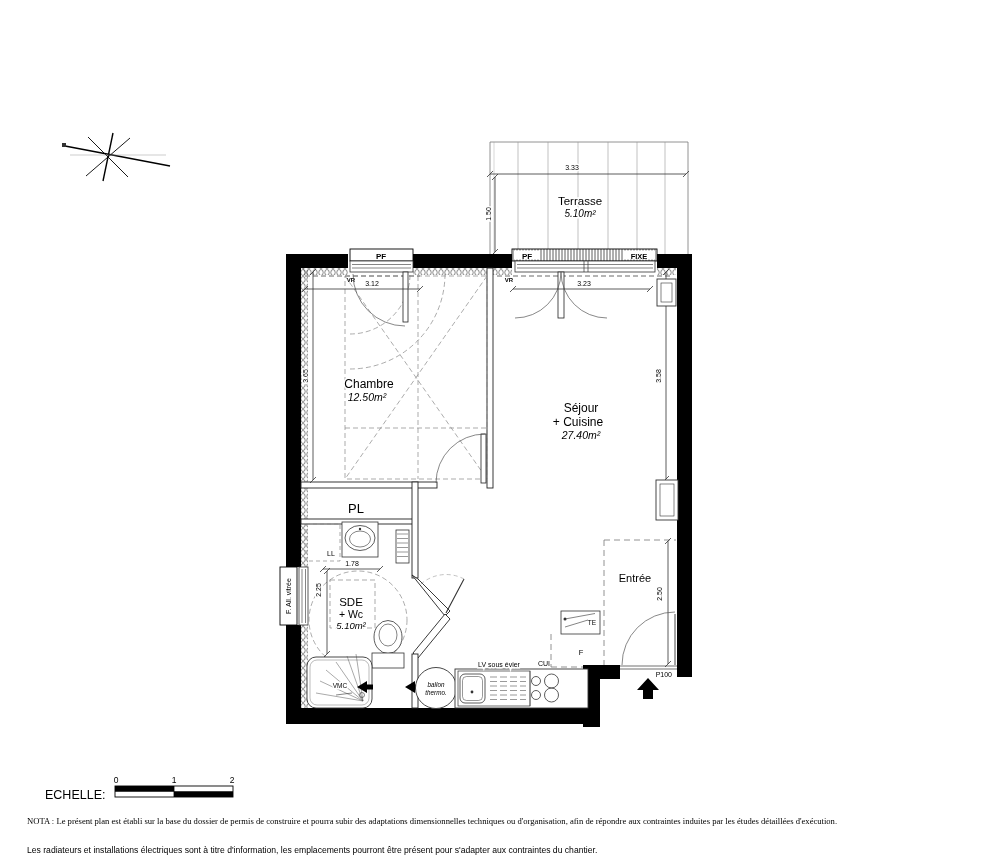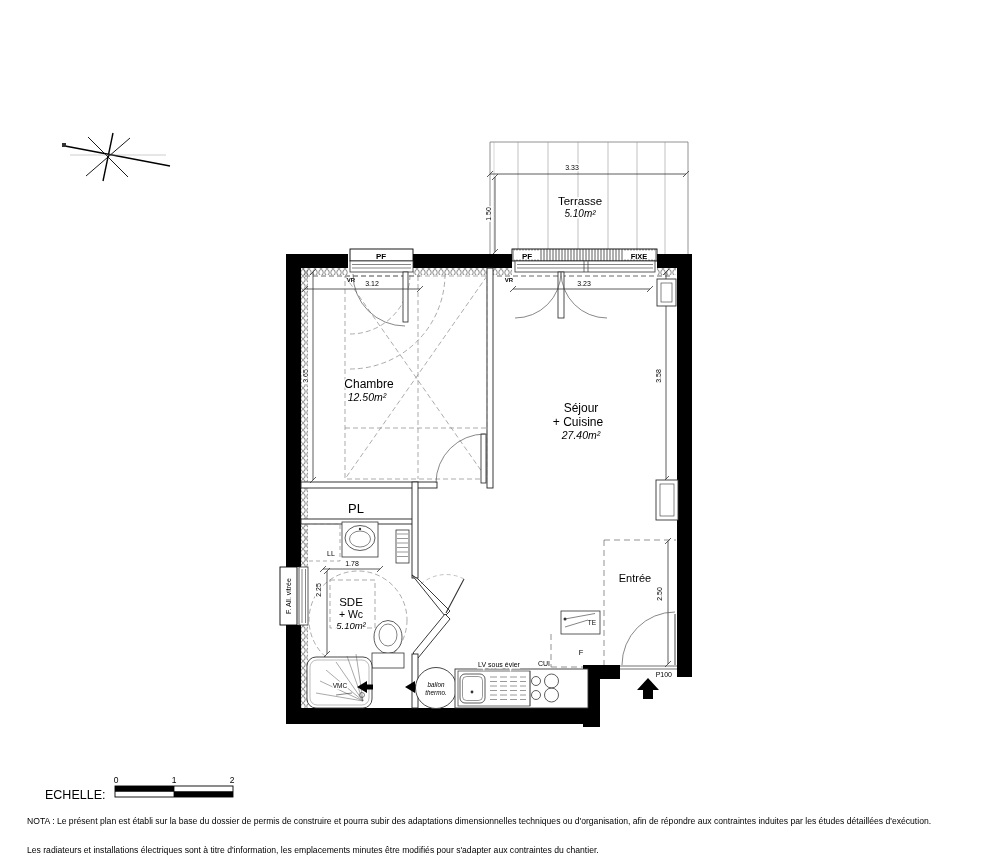--- a/index.html
+++ b/index.html
@@ -345,15 +345,15 @@
     <text x="232" y="759" font-size="8.5" text-anchor="middle">2</text>
     <rect x="115" y="762" width="118" height="11" fill="#fff" stroke="#000" stroke-width="0.9"></rect>
     <rect x="115" y="762" width="59" height="5.5" fill="#000"></rect>
     <rect x="174" y="767.5" width="59" height="5.5" fill="#000"></rect>
     <line x1="174" y1="762" x2="174" y2="773" stroke="#000" stroke-width="0.8"></line>
     <line x1="115" y1="767.5" x2="233" y2="767.5" stroke="#000" stroke-width="0.5"></line>
   </g>
 </svg>
 
 
-<div class="nota-line" style="top:792px;">NOTA : Le présent plan est établi sur la base du dossier de permis de construire et pourra subir des adaptations dimensionnelles techniques ou d'organisation, afin de répondre aux contraintes induites par les études détaillées d'exécution.</div>
-<div class="nota-line" style="top:821px;">Les radiateurs et installations électriques sont à titre d'information, les emplacements minutes être modifiés pour s'adapter aux contraintes du chantier.</div>
+<div class="nota-line" style="top:792px;font-family:Liberation Serif, serif;">NOTA : Le présent plan est établi sur la base du dossier de permis de construire et pourra subir des adaptations dimensionnelles techniques ou d'organisation, afin de répondre aux contraintes induites par les études détaillées d'exécution.</div>
+<div class="nota-line" style="top:821px;">Les radiateurs et installations électriques sont à titre d'information, les emplacements pourront être présent pour s'adapter aux contraintes du chantier.</div>
 </div>
 
 </body></html>

